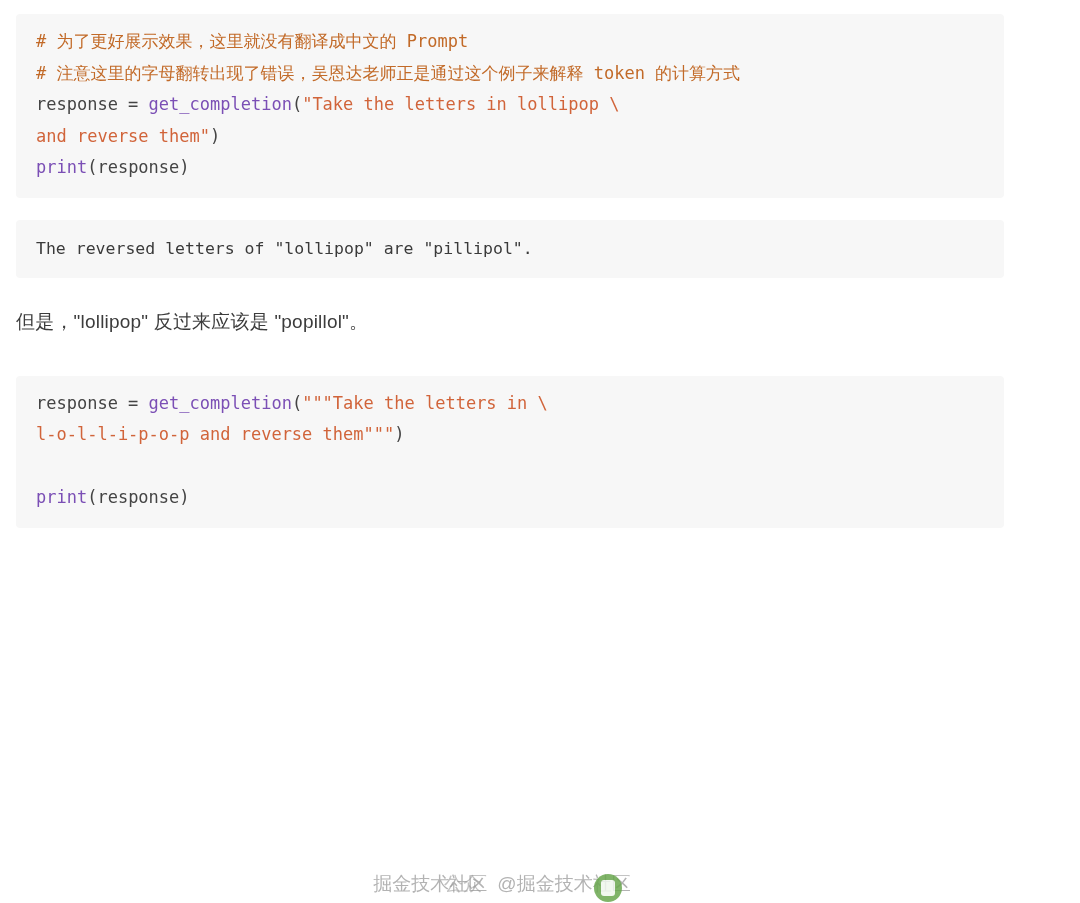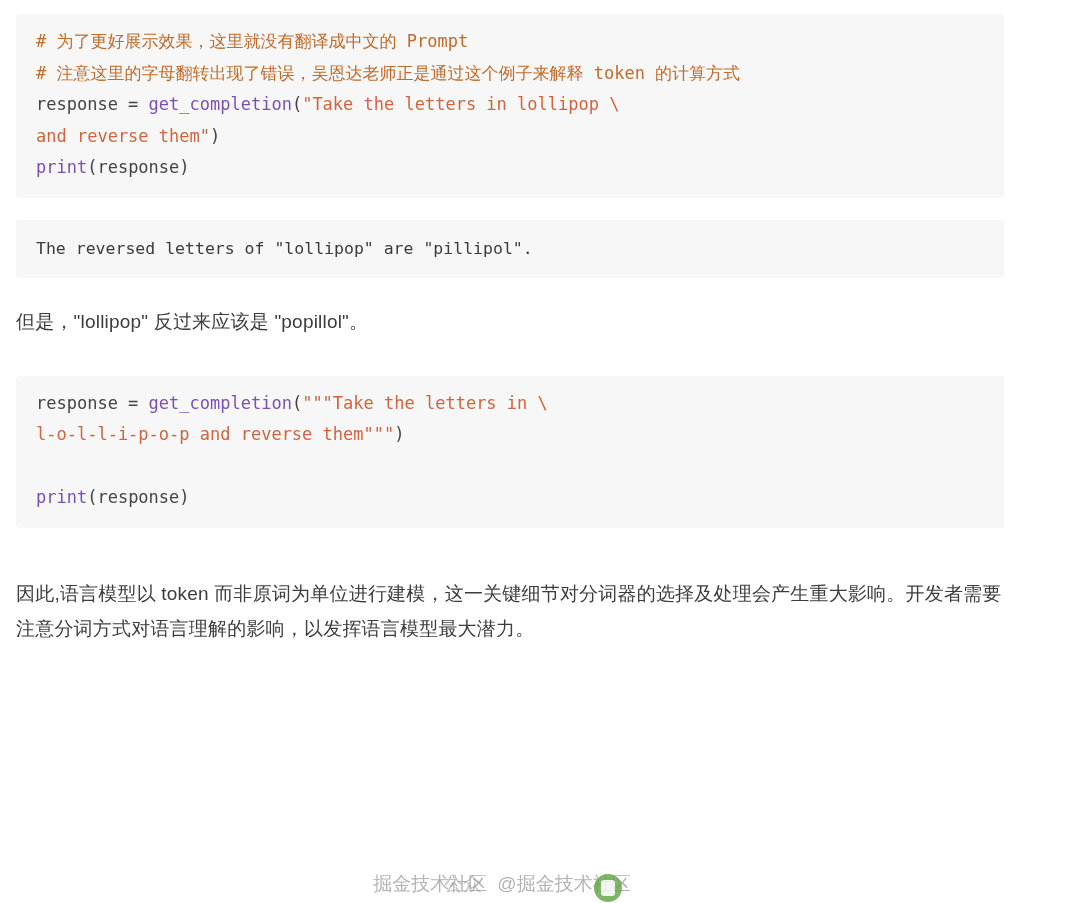--- a/index.html
+++ b/index.html
@@ -144,21 +144,20 @@
   <pre class="code-block"><span class="tok-plain">response = </span><span class="tok-func">get_completion</span><span class="tok-plain">(</span><span class="tok-str">"""Take the letters in \</span>
 <span class="tok-str">l-o-l-l-i-p-o-p and reverse them"""</span><span class="tok-plain">)</span>
 
 <span class="tok-func">print</span><span class="tok-plain">(response)</span></pre>
 
   <div class="gap-22"></div>
 
 
   <div class="gap-26"></div>
 
-  <p class="para">因此,语言模型以 token 而非原词为单位进行建模，这一关键细节对分词器的选择及处理会产生重大影响。开发者需要注意分词方式对语言理解的影响，以发挥语言模型最大潜力。</p>
 
   <div class="wm-left">公众</div>
   <div class="watermark">
     <span class="wm-text">掘金技术社区</span>
     <span class="wm-text">@掘金技术社区</span>
   </div>
   <div class="wm-badge">
     <span class="wm-avatar"></span>
   </div>
 

